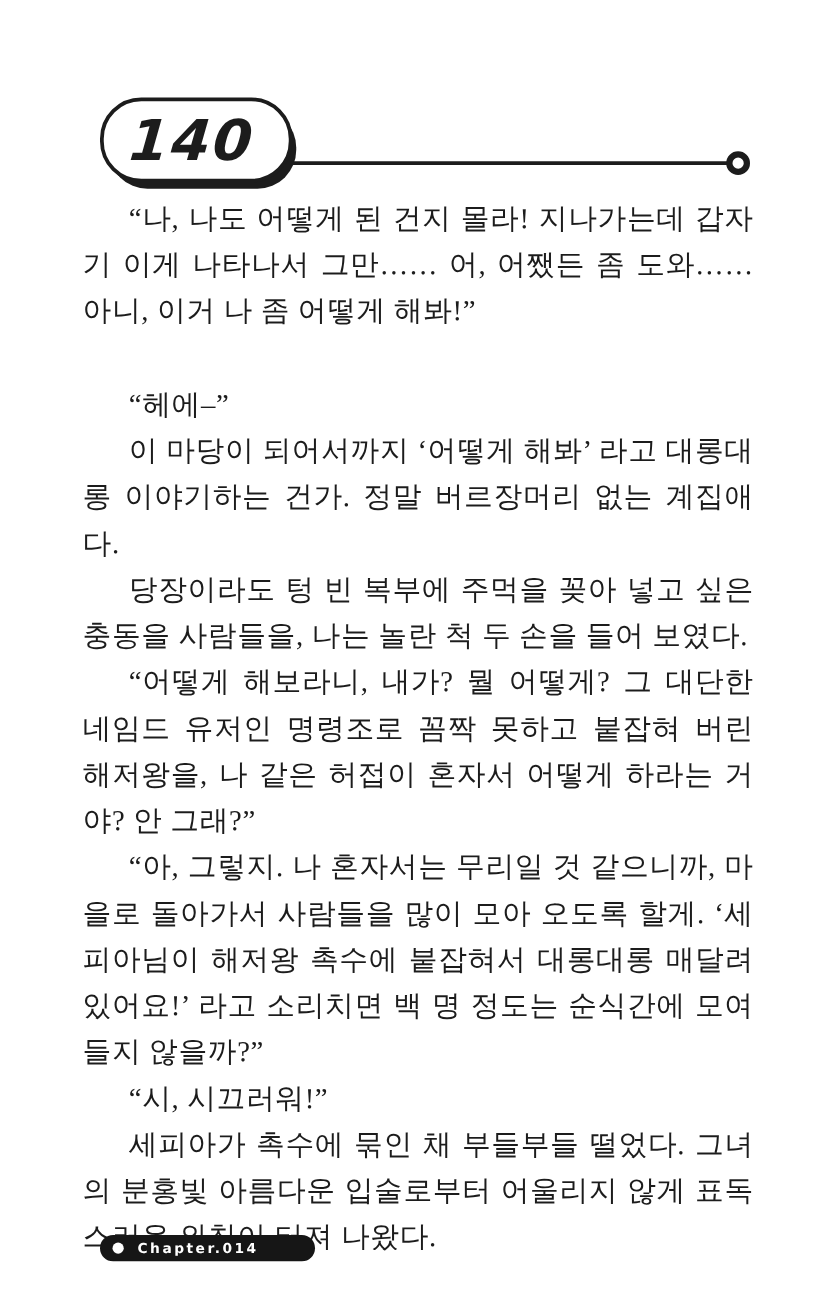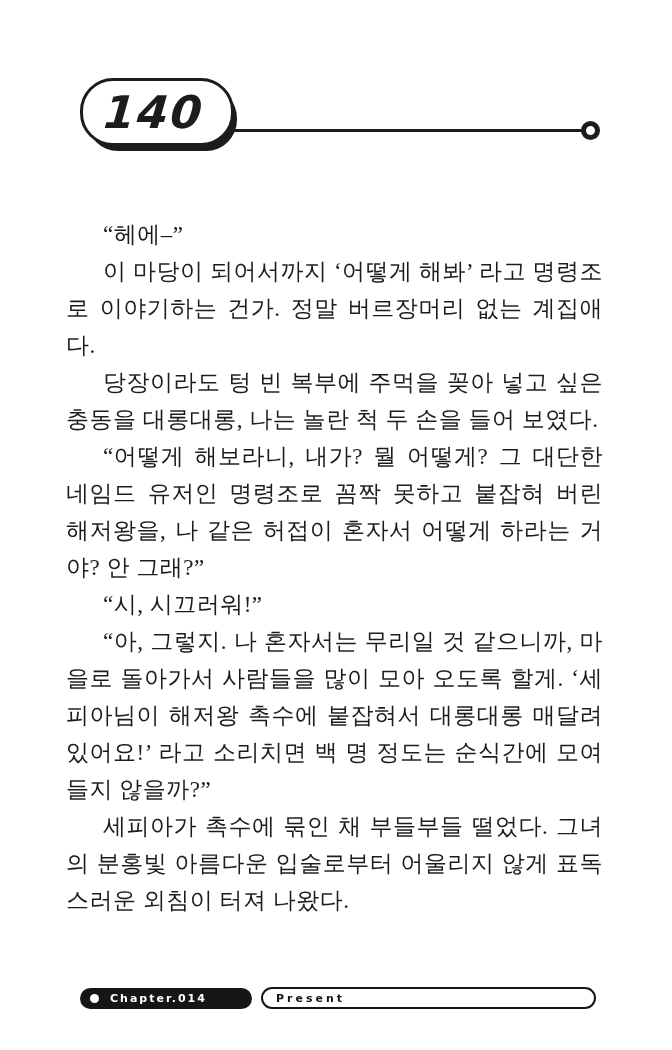--- a/index.html
+++ b/index.html
@@ -71,21 +71,21 @@
     line-height: 37px;
     text-align: justify;
     word-break: break-all;
     letter-spacing: 0.5px;
   }
   .body-text p {
     margin: 0;
     text-indent: 37px;
   }
   .body-text p.gap-above {
-    margin-top: 60px;
+    margin-top: 38px;
   }
 
   
   .footer-chapter {
     position: absolute;
     left: 80px;
     top: 988px;
     width: 172px;
     height: 21px;
     background: #161616;
@@ -137,30 +137,28 @@
 
 <div class="page">
 
   <div class="badge">
     <span class="badge-num">140</span>
   </div>
   <div class="header-rule"></div>
   <div class="rule-end-ring"></div>
 
   <div class="body-text">
+    <p>“나, 나도 어떻게 된 건지 몰라! 지나가는데 갑자기 이게 나타나서 그만…… 어, 어쨌든 좀 도와…… 아니, 이거 나 좀 어떻게 해봐!”</p>
     <p class="gap-above">“헤에–”</p>
-    <p>이 마당이 되어서까지 ‘어떻게 해봐’ 라고 명령조로 이야기하는 건가. 정말 버르장머리 없는 계집애다.</p>
-    <p>당장이라도 텅 빈 복부에 주먹을 꽂아 넣고 싶은 충동을 대롱대롱, 나는 놀란 척 두 손을 들어 보였다.</p>
+    <p>이 마당이 되어서까지 ‘어떻게 해봐’ 라고 대롱대롱 이야기하는 건가. 정말 버르장머리 없는 계집애다.</p>
+    <p>당장이라도 텅 빈 복부에 주먹을 꽂아 넣고 싶은 충동을 사람들을, 나는 놀란 척 두 손을 들어 보였다.</p>
     <p>“어떻게 해보라니, 내가? 뭘 어떻게? 그 대단한 네임드 유저인 명령조로 꼼짝 못하고 붙잡혀 버린 해저왕을, 나 같은 허접이 혼자서 어떻게 하라는 거야? 안 그래?”</p>
+    <p>“아, 그렇지. 나 혼자서는 무리일 것 같으니까, 마을로 돌아가서 사람들을 많이 모아 오도록 할게. ‘세피아님이 해저왕 촉수에 붙잡혀서 대롱대롱 매달려 있어요!’ 라고 소리치면 백 명 정도는 순식간에 모여들지 않을까?”</p>
     <p>“시, 시끄러워!”</p>
-    <p>“아, 그렇지. 나 혼자서는 무리일 것 같으니까, 마을로 돌아가서 사람들을 많이 모아 오도록 할게. ‘세피아님이 해저왕 촉수에 붙잡혀서 대롱대롱 매달려 있어요!’ 라고 소리치면 백 명 정도는 순식간에 모여들지 않을까?”</p>
     <p>세피아가 촉수에 묶인 채 부들부들 떨었다. 그녀의 분홍빛 아름다운 입술로부터 어울리지 않게 표독스러운 외침이 터져 나왔다.</p>
   </div>
 
   <div class="footer-chapter">
     <span class="footer-dot"></span>
     <span class="footer-chapter-label">Chapter.014</span>
   </div>
-  <div class="footer-present">
-    <span class="footer-present-label">Present</span>
-  </div>
 
 </div>
 
 </body></html>

